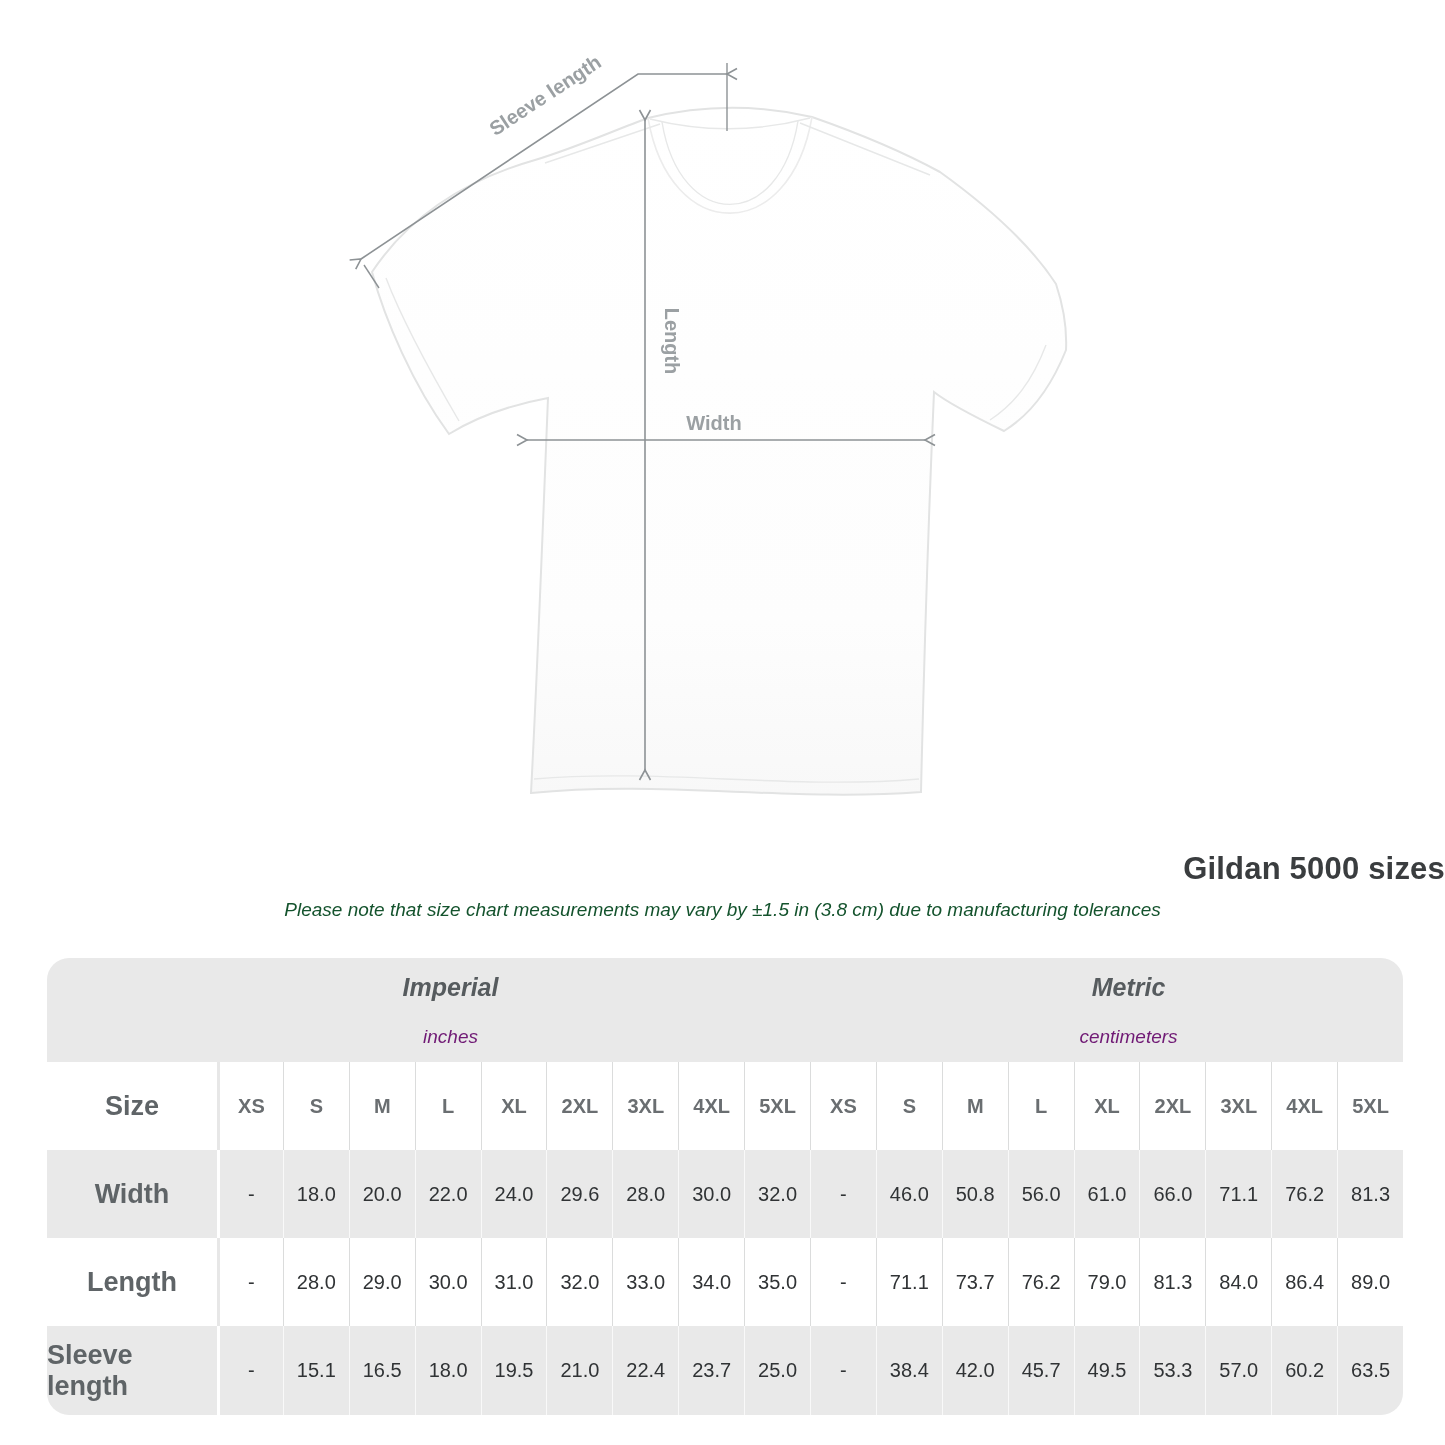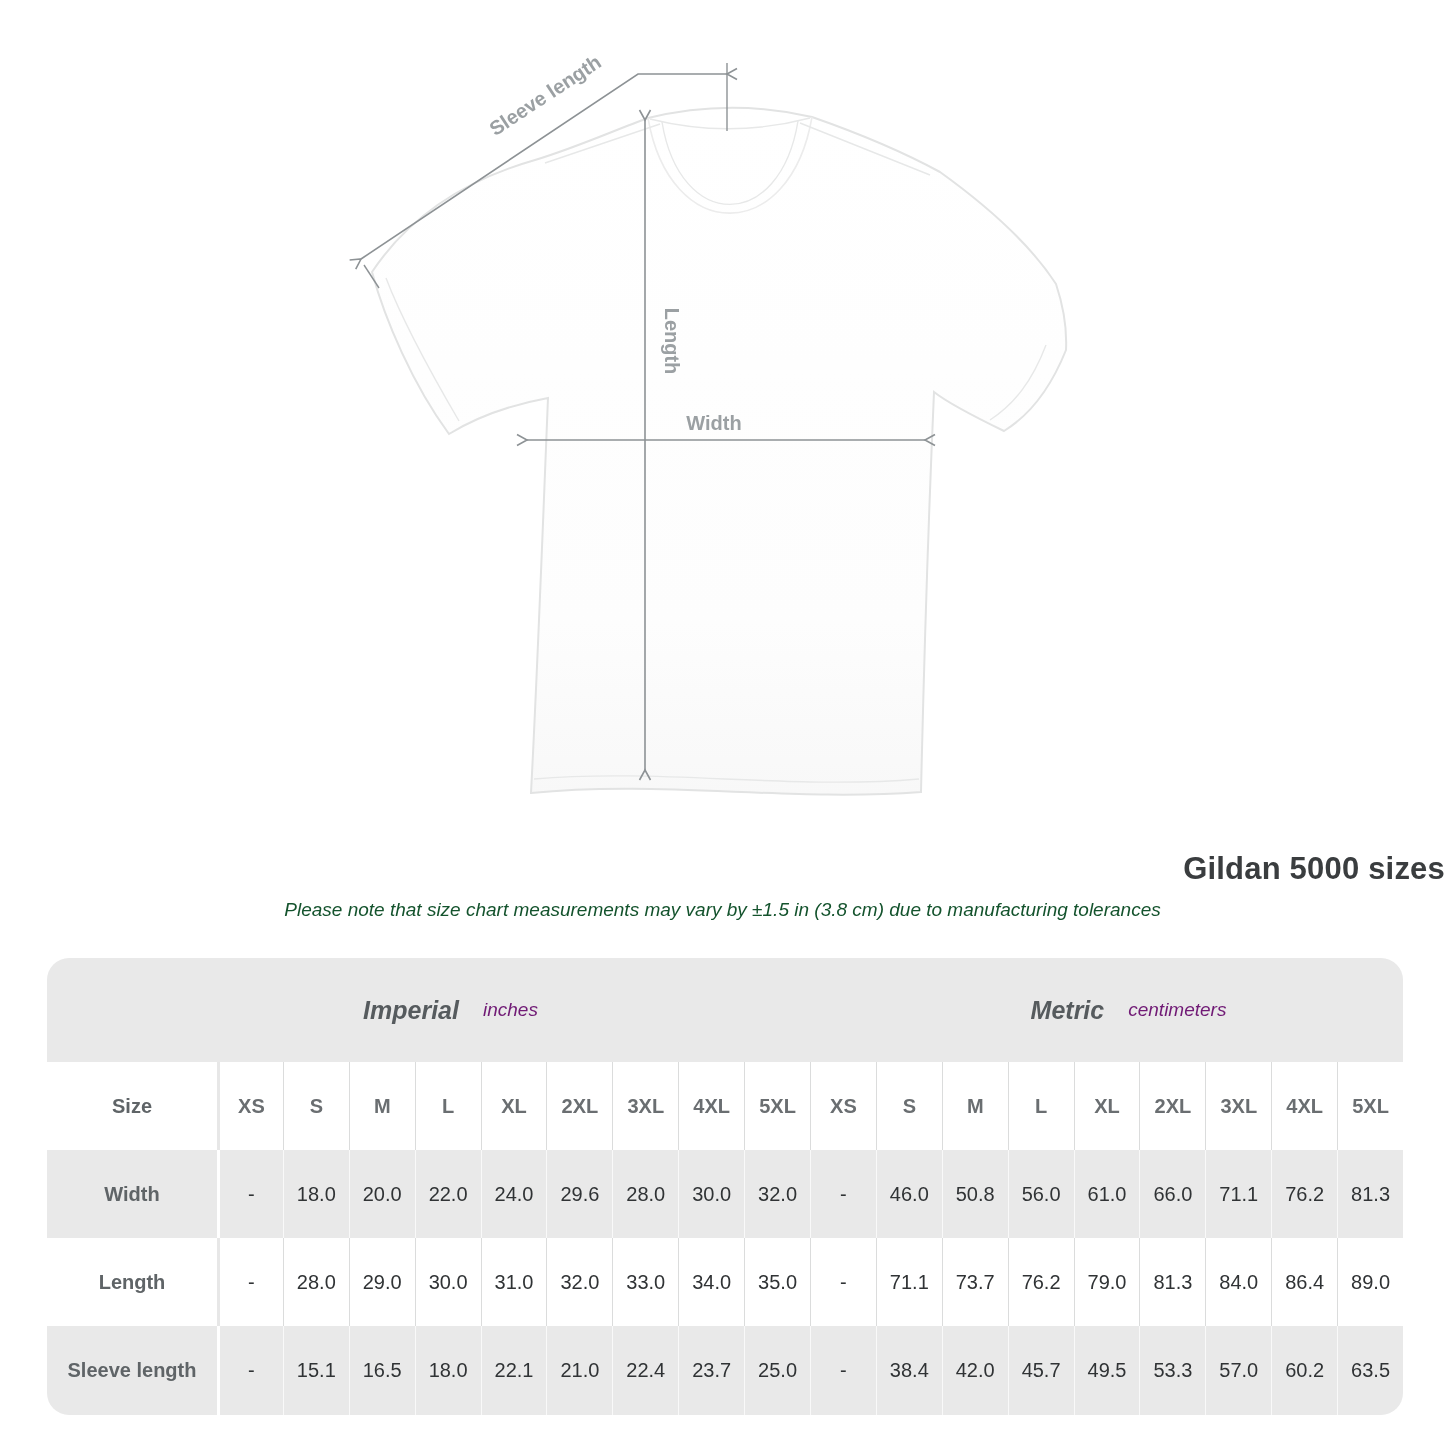--- a/index.html
+++ b/index.html
@@ -11,28 +11,28 @@
   .page-title{position:absolute;top:851px;left:0;width:100%;text-align:right;
               font-size:31px;font-weight:700;color:#3a3d3f;letter-spacing:.2px;}
   .page-subtitle{position:absolute;top:899px;left:0;width:100%;text-align:center;
                  font-style:italic;font-size:19px;color:#14532d;}
 
   
   .sizetable{position:absolute;left:47px;top:958px;width:1356px;height:457px;
              border-radius:22px;overflow:hidden;background:#ffffff;}
   .trow{display:grid;grid-template-columns:170px repeat(18,1fr);}
   .grouprow{display:grid;grid-template-columns:763px 1fr;height:104px;background:#e9e9e9;}
-  .gcell{display:flex;flex-direction:row;align-items:center;justify-content:center;gap:24px;margin-left:44px;}
+  .gcell{display:flex;flex-direction:column;align-items:center;justify-content:center;gap:24px;margin-left:44px;}
   .gtitle{font-size:25px;font-weight:700;font-style:italic;color:#565b5e;}
   .gunit{font-size:19px;font-style:italic;color:#701a75;}
   .trow{height:88px;}
   .trow:last-child{height:89px;}
   .c{display:flex;align-items:center;justify-content:center;}
   .label-cell{display:flex;align-items:center;justify-content:center;
-              font-size:20px;font-weight:700;color:#5f6467;}
+              font-size:27px;font-weight:700;color:#5f6467;}
   .sizecell{font-size:20px;font-weight:700;color:#6a6e71;}
   .val{font-size:20px;color:#303335;}
   .rw{background:#ffffff;}
   .rg{background:#e9e9e9;}
   .rw .c{border-left:1px solid #dbdcdc;}
   .rw .c.thick{border-left:3px solid #e7e7e7;}
   .rg .c{border-left:1px solid #f9f9f9;}
   .rg .c.thick{border-left:3px solid #ffffff;}
 
   
@@ -184,21 +184,21 @@
         <div class="c val">86.4</div>
         <div class="c val">89.0</div>
       </div>
 
     <div class="trow rg">
       <div class="label-cell">Sleeve length</div>
     <div class="c val thick">-</div>
         <div class="c val">15.1</div>
         <div class="c val">16.5</div>
         <div class="c val">18.0</div>
-        <div class="c val">22.1</div>
+        <div class="c val">19.5</div>
         <div class="c val">21.0</div>
         <div class="c val">22.4</div>
         <div class="c val">23.7</div>
         <div class="c val">25.0</div>
         <div class="c val">-</div>
         <div class="c val">38.4</div>
         <div class="c val">42.0</div>
         <div class="c val">45.7</div>
         <div class="c val">49.5</div>
         <div class="c val">53.3</div>

